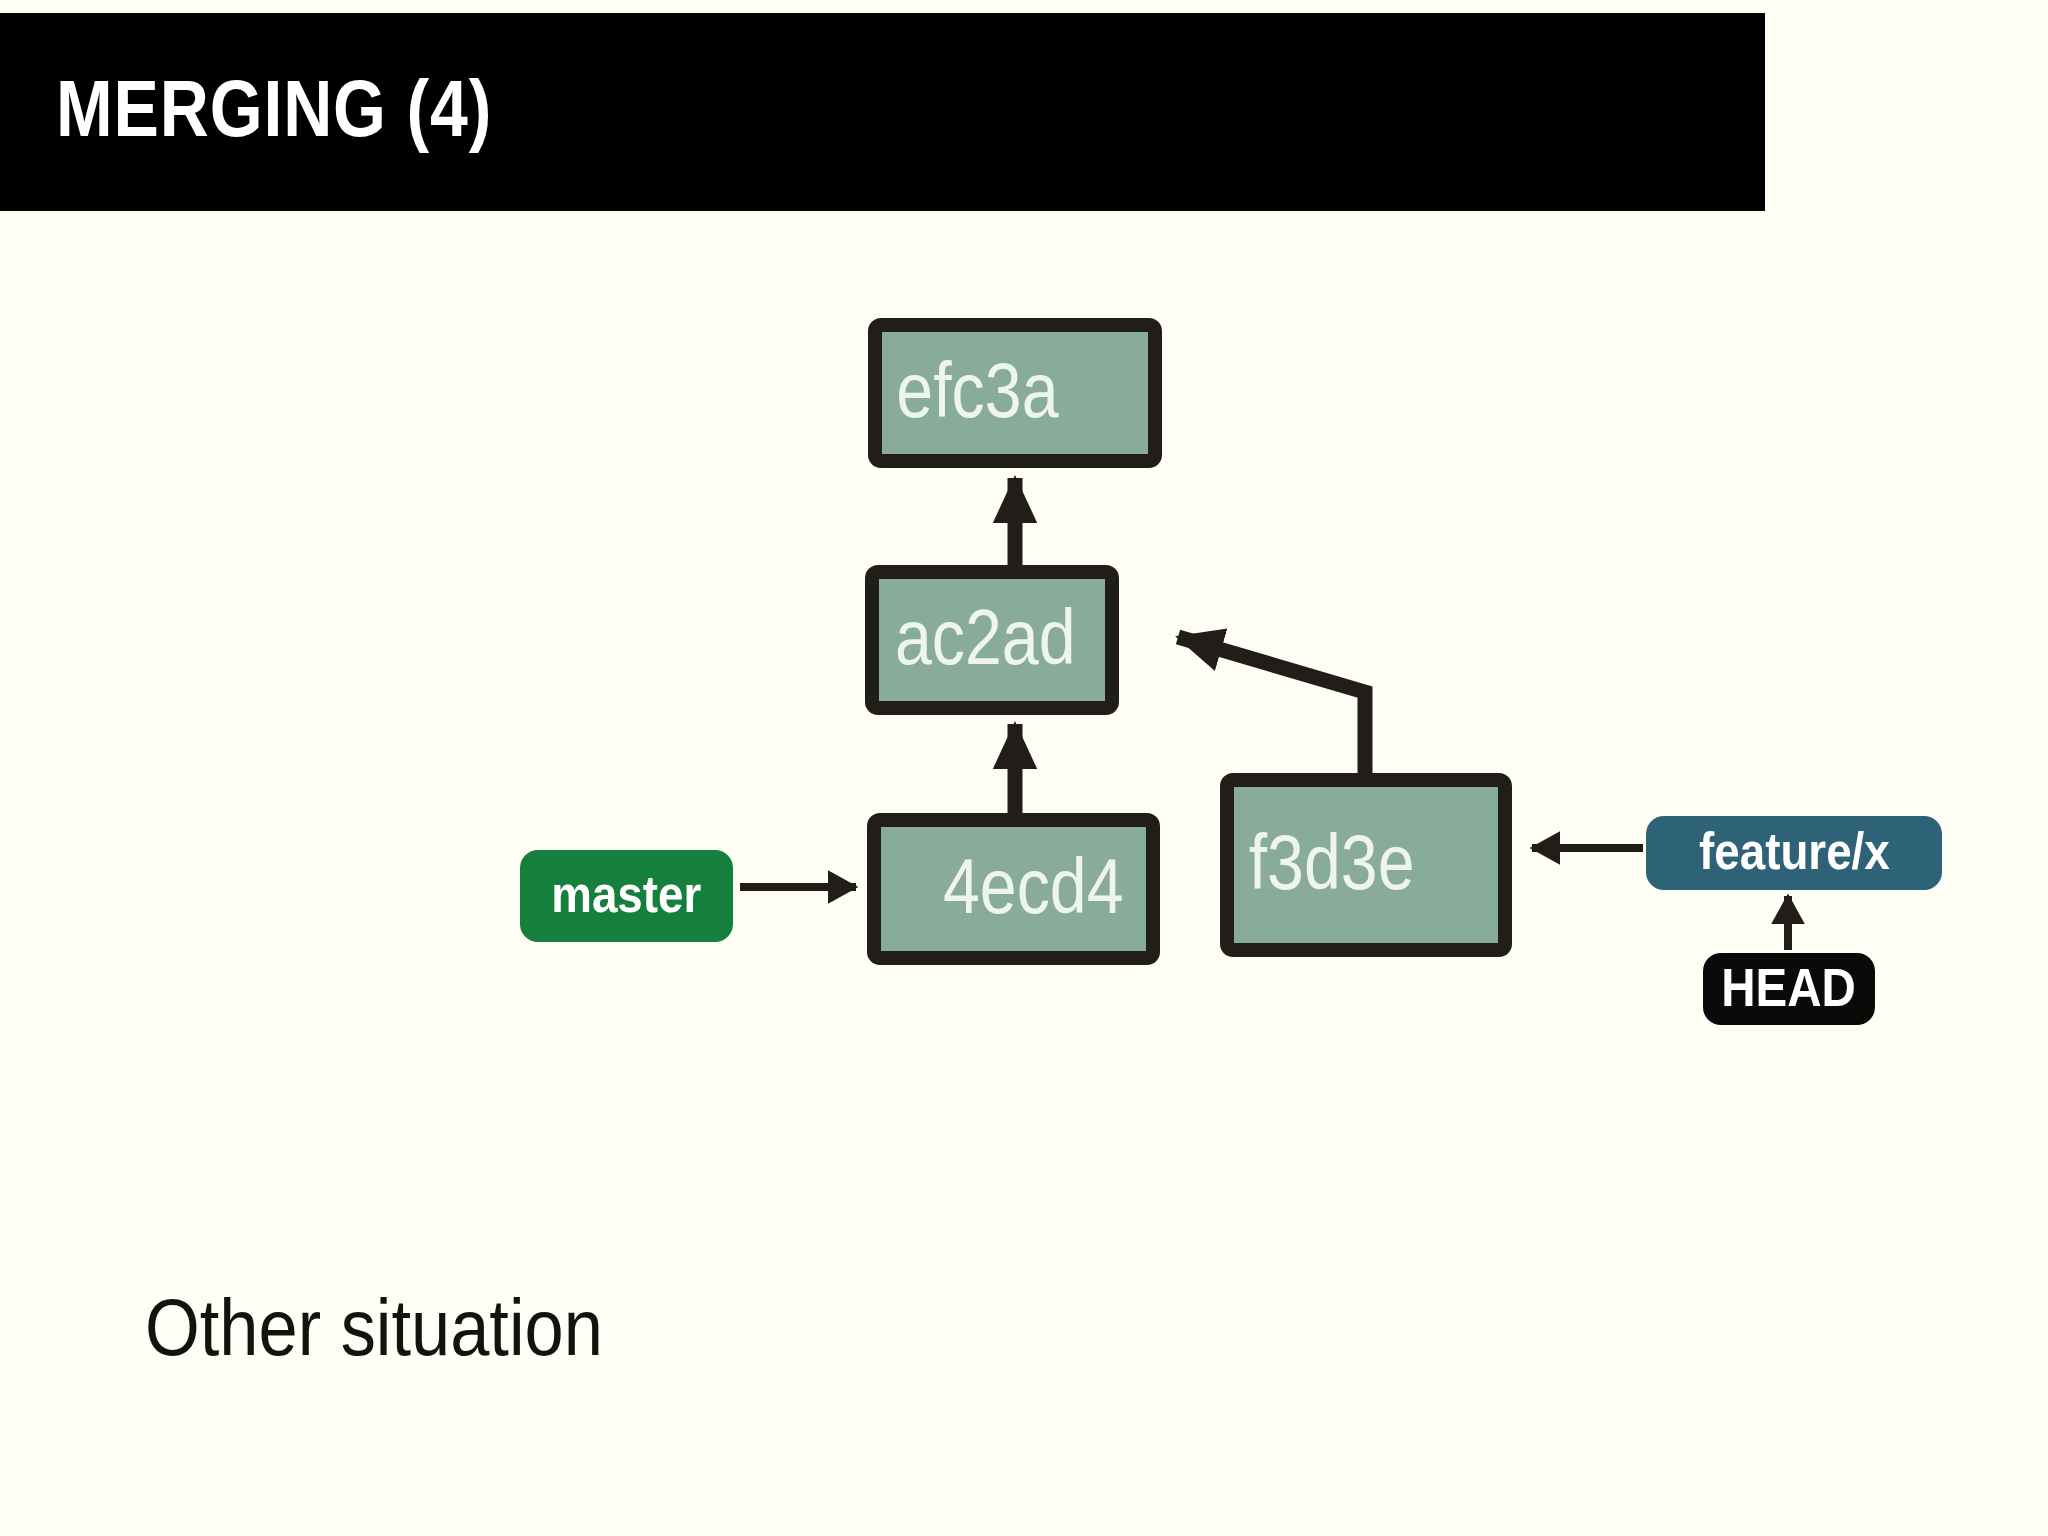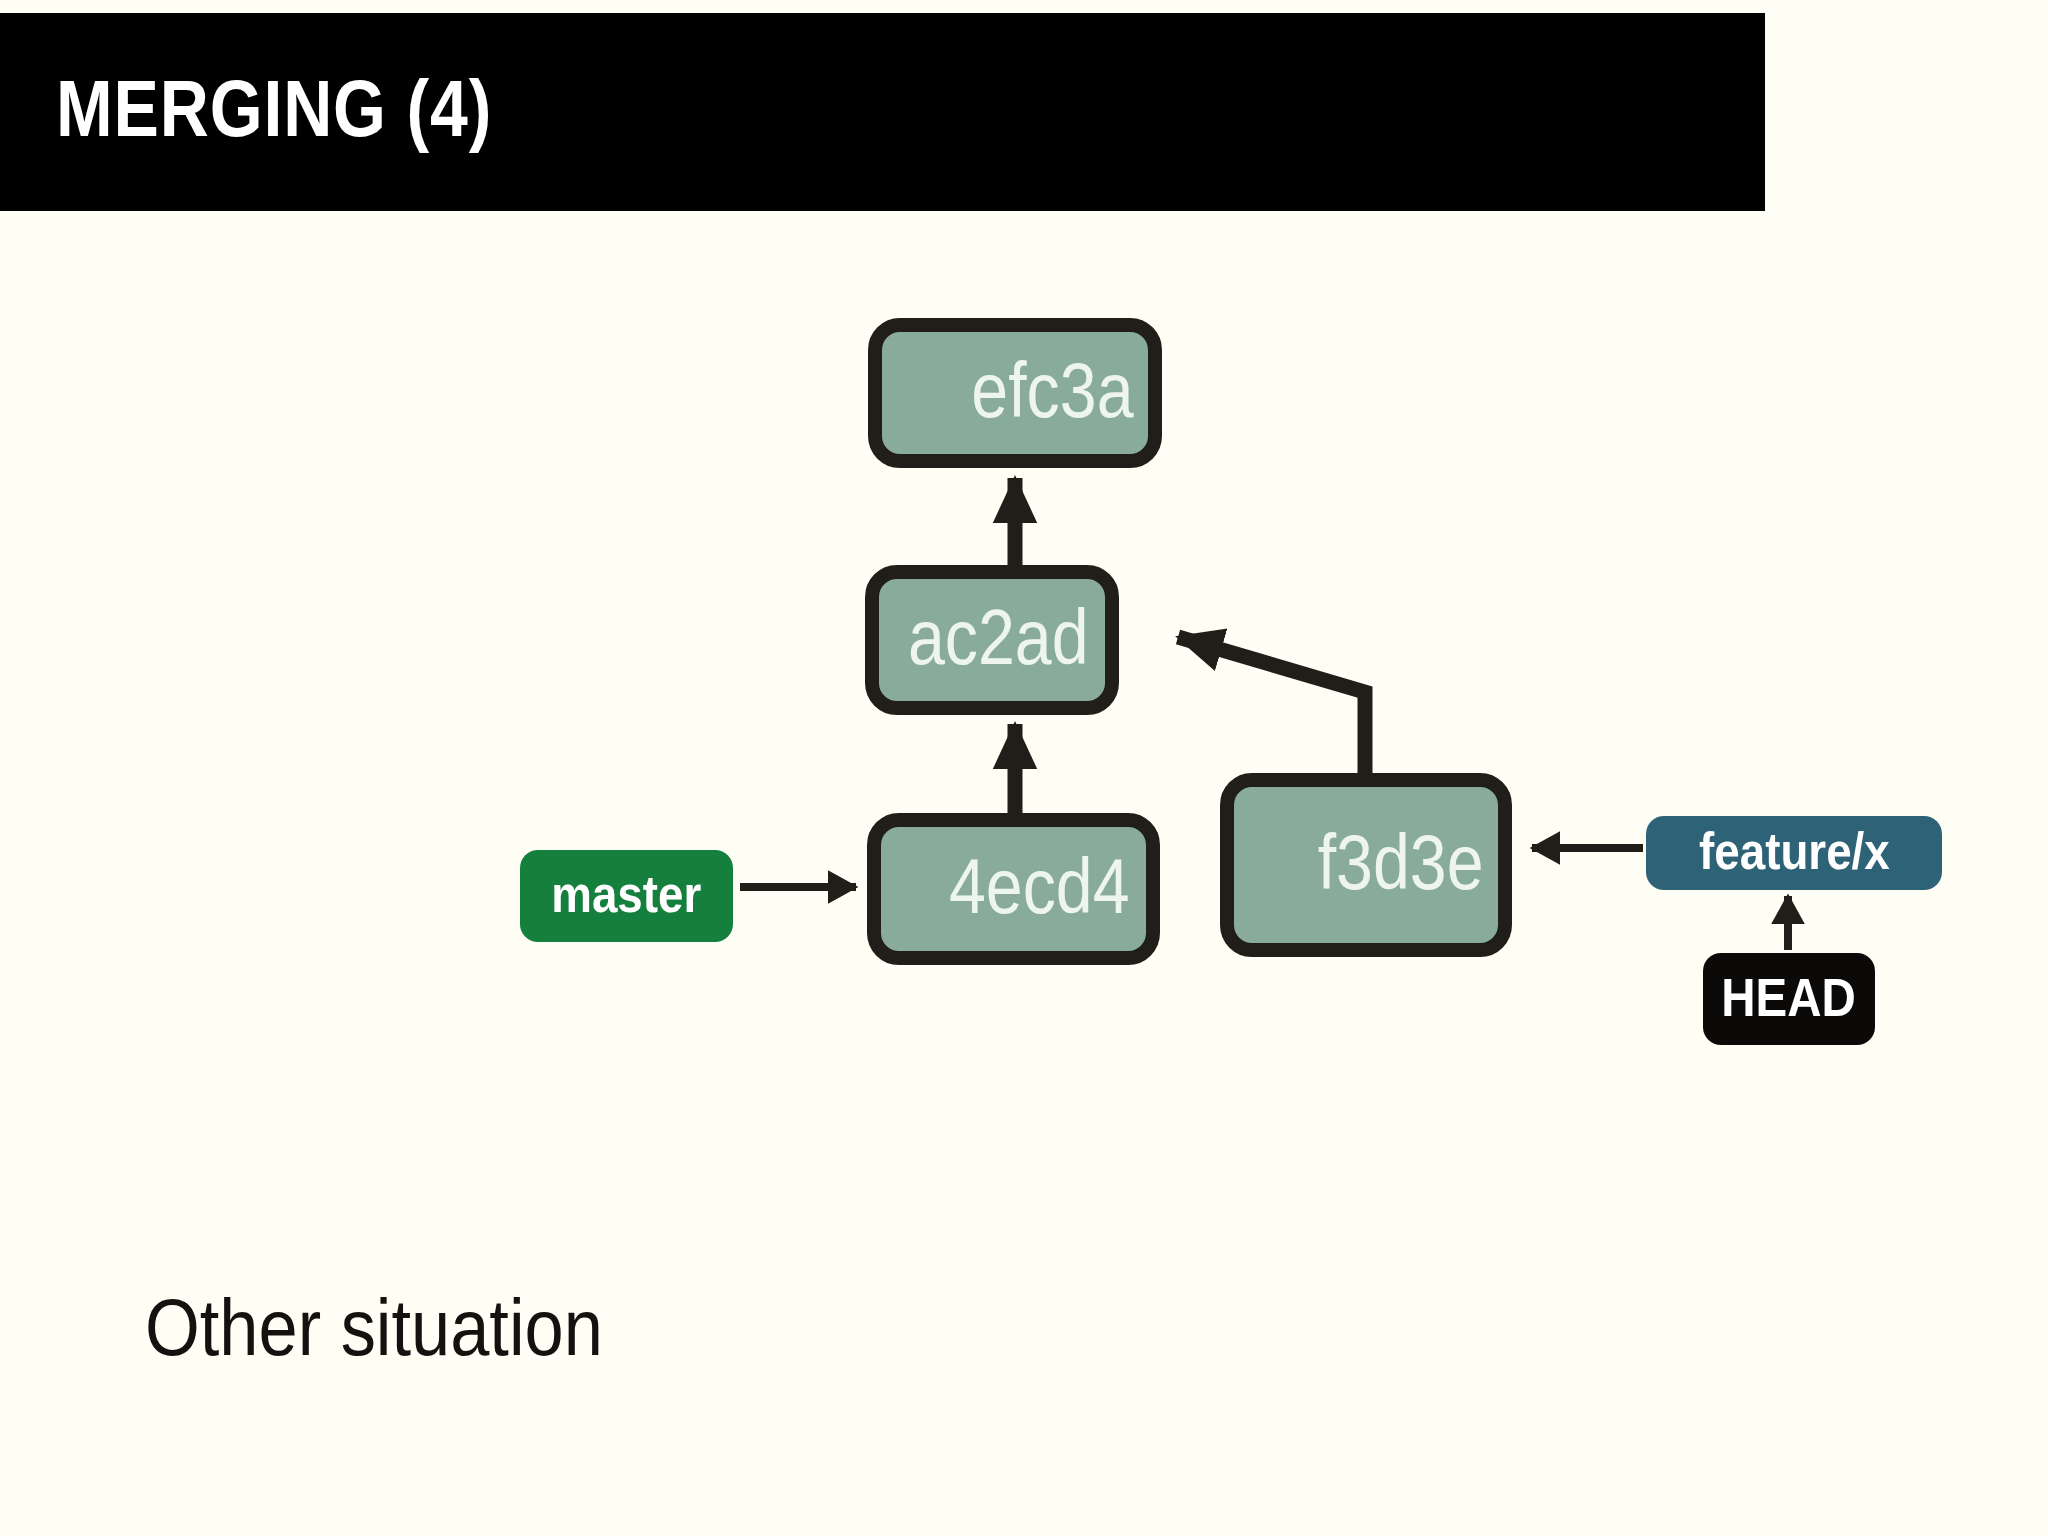--- a/index.html
+++ b/index.html
@@ -35,22 +35,22 @@
     width: 2048px; height: 1536px;
     pointer-events: none;
   }
   .arrows line, .arrows polyline { stroke: #211d18; }
 
   .commit {
     position: absolute;
     box-sizing: border-box;
     background: #89ab9c;
     border: 14px solid #211d18;
-    border-radius: 32px;
-    display: flex; align-items: center; justify-content: flex-end;
+    border-radius: 13px;
+    display: flex; align-items: center; justify-content: flex-start;
   }
   .commit span {
     color: #eef5f0;
     font-size: 78px;
     font-weight: 400;
     transform: scaleX(0.85);
     transform-origin: center;
     white-space: nowrap;
     padding-bottom: 6px;
   }
@@ -70,21 +70,21 @@
     font-weight: 700;
     transform: scaleX(0.88);
     transform-origin: center;
     white-space: nowrap;
     padding-bottom: 4px;
   }
   .pill-master   { left: 520px;  top: 850px; width: 213px; height: 92px; background: #15803d; }
   .pill-master span { font-size: 52px; }
   .pill-feature  { left: 1646px; top: 816px; width: 296px; height: 74px; background: #2e6277; }
   .pill-feature span { font-size: 52px; }
-  .pill-head     { left: 1703px; top: 953px; width: 172px; height: 92px; background: #0b0a09; }
+  .pill-head     { left: 1703px; top: 953px; width: 172px; height: 72px; background: #0b0a09; }
   .pill-head span { font-size: 54px; }
 
   
   .caption {
     position: absolute; left: 145px; top: 1282px;
     margin: 0;
     color: #14120f;
     font-size: 80px;
     font-weight: 400;
     transform: scaleX(0.88);

